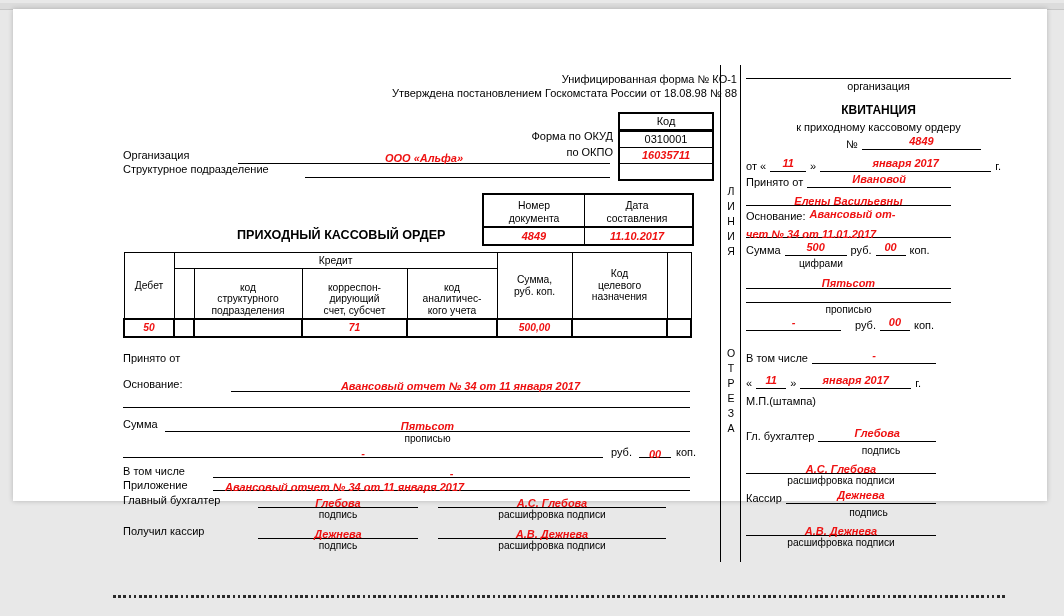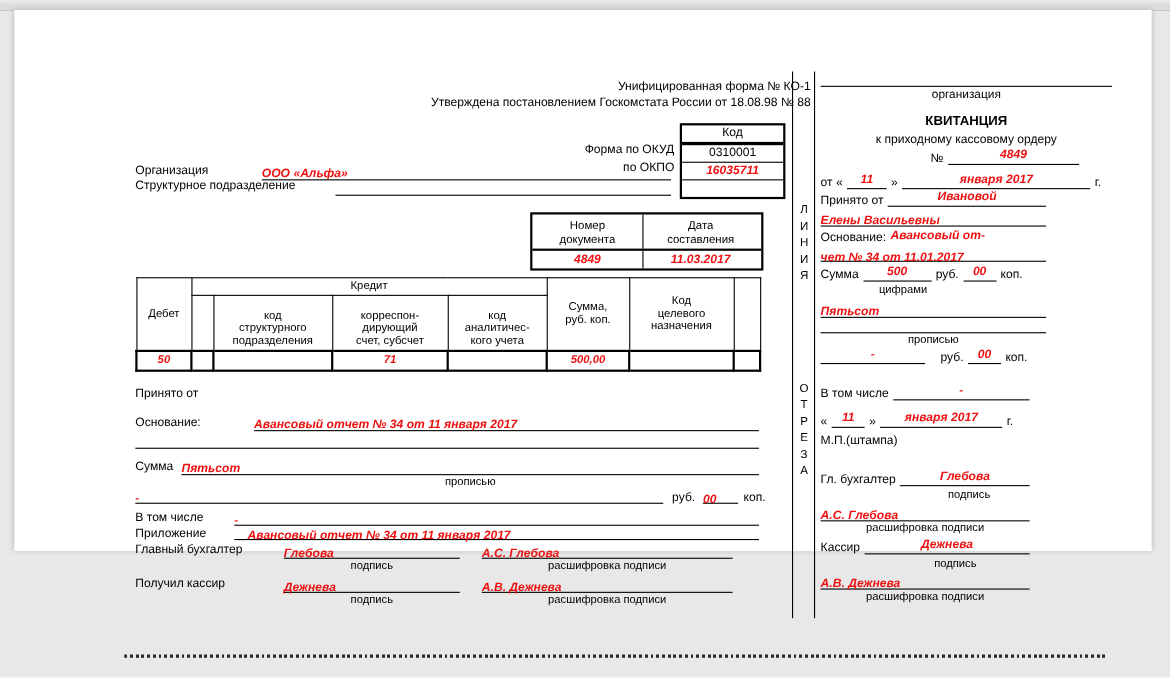--- a/index.html
+++ b/index.html
@@ -11,21 +11,21 @@
   }
   .topband{position:absolute;left:0;top:3px;width:1064px;height:6px;background:#dcdcdc;border-bottom:1px solid #c6c6c6;}
   .page{
     position:absolute;left:13px;top:9px;width:1034px;height:492px;
     background:#fff;box-shadow:0 0 5px rgba(0,0,0,.22);
   }
   .abs{position:absolute;}
   .lbl{font-size:11px;line-height:13px;white-space:nowrap;}
   .sub{font-size:10.2px;line-height:12px;text-align:center;}
   .val{color:#ee1111;font-weight:bold;font-style:italic;font-size:11px;white-space:nowrap;}
-  .line{border-bottom:1.6px solid #000;}
+  .line{border-bottom:1.6px solid #000;text-align:center;}
   .line .val{display:inline-block;transform:translateY(1px);}
   .hdr{font-size:11px;line-height:13.5px;text-align:right;}
   .title{font-weight:bold;font-size:12.6px;white-space:nowrap;}
 
   
   .codebox{width:92px;border:2px solid #000;font-size:11px;text-align:center;}
   .codebox .cb-row{height:15px;line-height:15px;border-top:1.2px solid #000;}
   .codebox .cb-hd{height:15px;line-height:15px;border-top:none;border-bottom:.8px solid #000;font-weight:normal;}
 
   
@@ -77,30 +77,31 @@
   <div class="abs lbl" style="left:450px;top:121px;width:150px;text-align:right;">Форма по ОКУД</div>
   <div class="abs lbl" style="left:450px;top:137px;width:150px;text-align:right;">по ОКПО</div>
 
   <div class="abs lbl" style="left:110px;top:140px;">Организация</div>
   <div class="abs line" style="left:225px;top:138px;width:372px;height:16px;">
     <span class="val">ООО «Альфа»</span>
   </div>
   <div class="abs lbl" style="left:110px;top:154px;">Структурное подразделение</div>
   <div class="abs line" style="left:292px;top:152px;width:305px;height:16px;"></div>
 
+  <div class="abs title" style="left:224px;top:219px;">ПРИХОДНЫЙ КАССОВЫЙ ОРДЕР</div>
   <div class="abs doctab" style="left:469px;top:184px;">
     <div class="dt-hrow">
       <div class="dt-hcell">Номер
 документа</div>
       <div class="dt-hcell">Дата
 составления</div>
     </div>
     <div class="dt-drow">
       <div class="dt-dcell val">4849</div>
-      <div class="dt-dcell val">11.03.2017</div>
+      <div class="dt-dcell val">11.10.2017</div>
     </div>
   </div>
 
   <table class="main abs" style="left:110px;top:243px;">
     <colgroup>
       <col style="width:50px">
         <col style="width:20px">
         <col style="width:108px">
         <col style="width:105px">
       <col style="width:90px">

